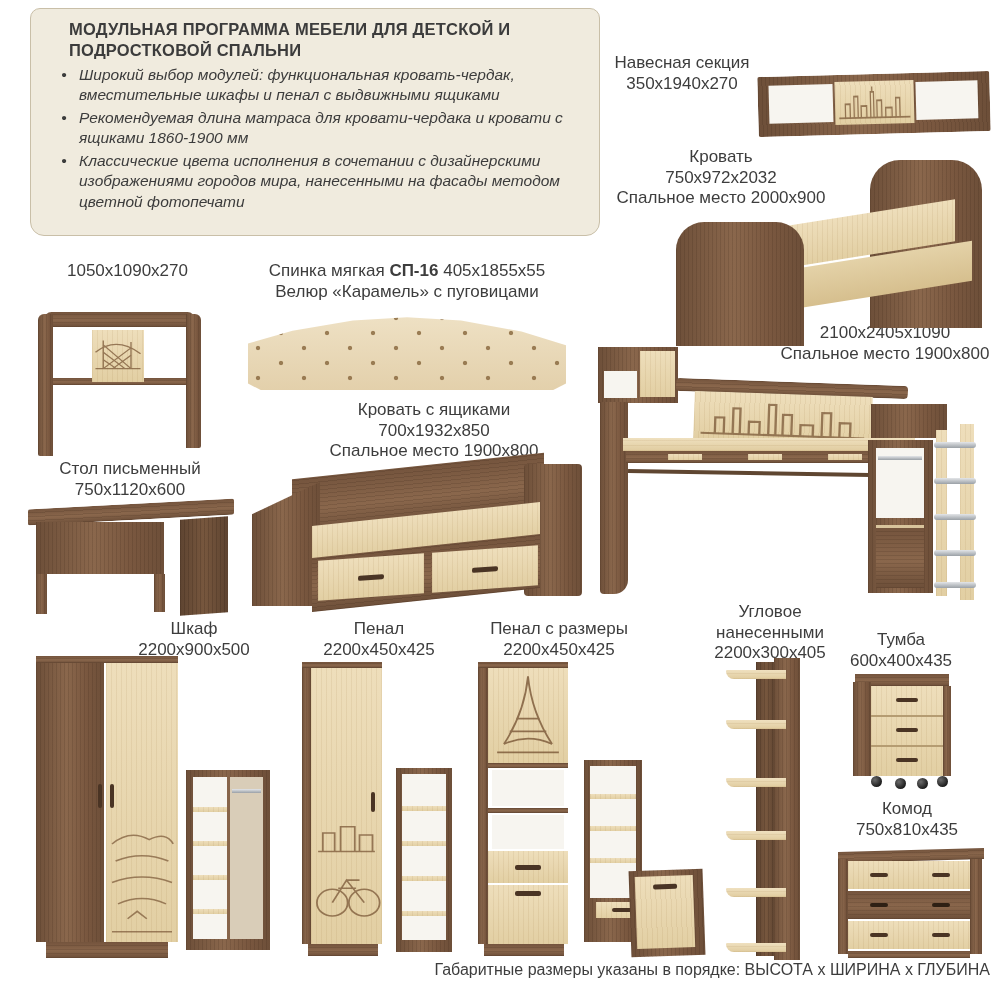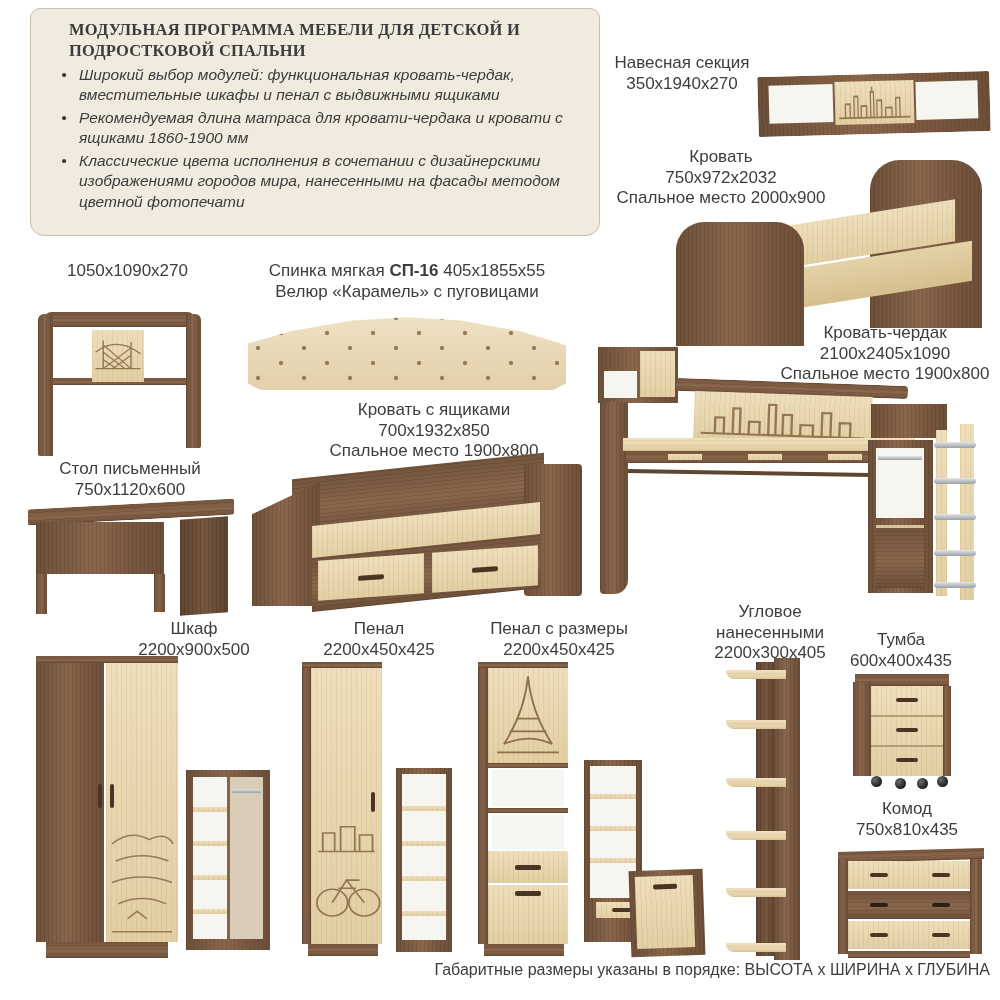--- a/index.html
+++ b/index.html
@@ -4,21 +4,21 @@
 <style>
   html,body{margin:0;padding:0;background:#fff;}
   .page{position:relative;width:1000px;height:1000px;background:#fff;overflow:hidden;
         font-family:"Liberation Sans", sans-serif;color:#3e3e3e;}
   .abs{position:absolute;}
   
   .info-box{position:absolute;left:30px;top:8px;width:570px;height:228px;
             background:#f0ebde;border:1px solid #c9bfa8;border-radius:10px 10px 14px 14px;
             box-sizing:border-box;}
   .info-title{position:absolute;left:38px;top:10px;width:500px;font-size:16.5px;font-weight:bold;
-              color:#3c3c3c;line-height:1.28;letter-spacing:.2px;font-family:Liberation Serif, serif;}
+              color:#3c3c3c;line-height:1.28;letter-spacing:.2px;}
   .info-bullets{position:absolute;left:18px;top:56px;width:540px;}
   .bullet-row{display:flex;margin-bottom:2px;font-style:italic;font-size:15.5px;line-height:1.32;color:#3c3c3c;}
   .bullet-mark{width:30px;text-align:center;flex:0 0 30px;}
   .bullet-text{flex:1;padding-right:4px;}
   
   .lbl{position:absolute;text-align:center;font-size:17px;line-height:1.22;color:#3d3d3d;}
   .lbl b{font-weight:bold;}
   
   .wd{background-image:repeating-linear-gradient(90deg,rgba(38,21,10,.13) 0 1px,rgba(255,255,255,0) 1px 4px),
       linear-gradient(90deg,#6d4f39,#8a674c 45%,#79573f 75%,#6d4f39);}
@@ -84,21 +84,20 @@
   <div class="lbl" style="left:20px;top:261px;width:215px;">
     <div>1050х1090х270</div>
   </div>
 
   <div class="lbl" style="left:243px;top:261px;width:328px;">
     <div><span>Спинка мягкая </span><b>СП-16</b><span> 405х1855х55</span></div>
     <div>Велюр «Карамель» с пуговицами</div>
   </div>
 
   <div class="lbl" style="left:773px;top:323px;width:224px;">
-    <div>Кровать-чердак</div>
     <div>2100х2405х1090</div>
     <div>Спальное место 1900х800</div>
   </div>
 
   <div class="lbl" style="left:288px;top:400px;width:292px;">
     <div>Кровать с ящиками</div>
     <div>700х1932х850</div>
     <div>Спальное место 1900х800</div>
   </div>
 

